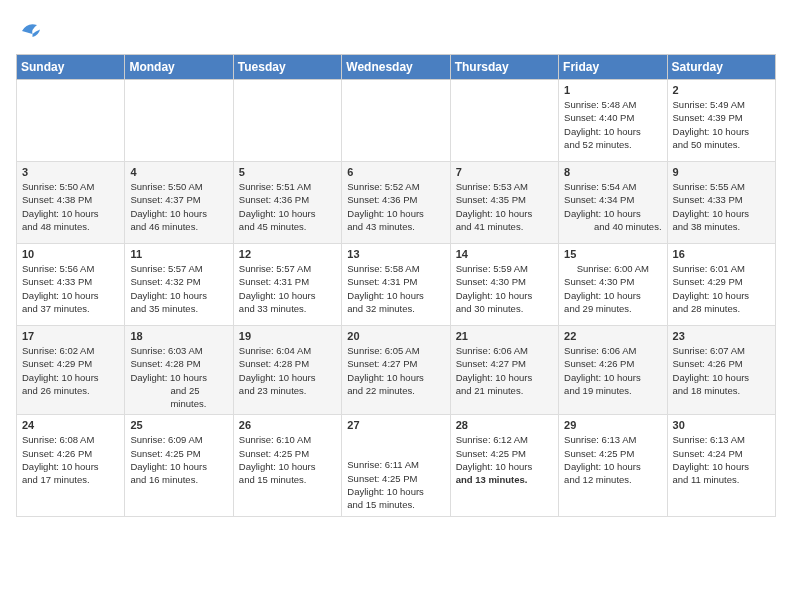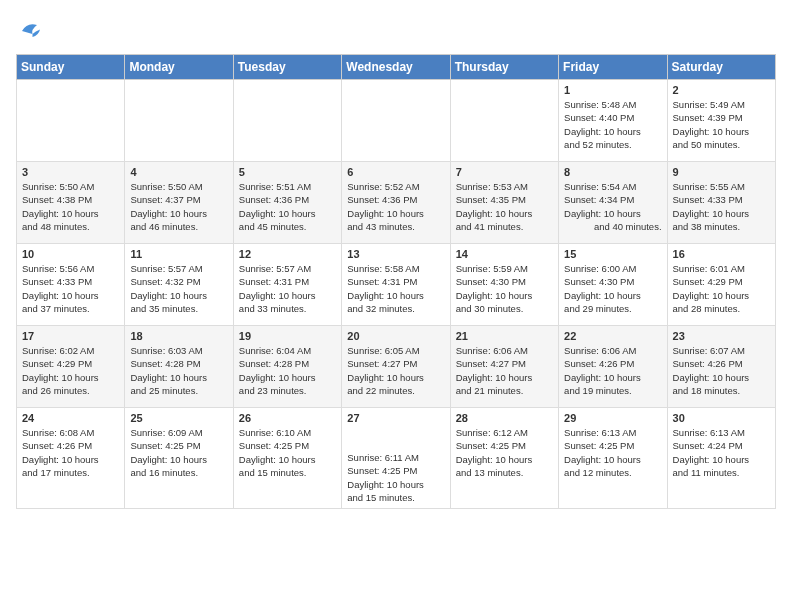--- a/index.html
+++ b/index.html
@@ -219,21 +219,21 @@
         </td>
         <td>
           <span class="day-num">14</span>
           <div style="line-height: 1.4;">Sunrise: 5:59 AM</div>
           <div style="line-height: 1.4;">Sunset: 4:30 PM</div>
           <div style="line-height: 1.4;">Daylight: 10 hours</div>
           <div style="line-height: 1.4;">and 30 minutes.</div>
         </td>
         <td>
           <span class="day-num">15</span>
-          <div style="line-height: 1.4;">Sunrise: 6:00 AM</div>
+          <div style="line-height: 1.4; text-align: center;">Sunrise: 6:00 AM</div>
           <div style="line-height: 1.4;">Sunset: 4:30 PM</div>
           <div style="line-height: 1.4;">Daylight: 10 hours</div>
           <div style="line-height: 1.4;">and 29 minutes.</div>
         </td>
         <td>
           <span class="day-num">16</span>
           <div style="line-height: 1.4;">Sunrise: 6:01 AM</div>
           <div style="line-height: 1.4;">Sunset: 4:29 PM</div>
           <div style="line-height: 1.4;">Daylight: 10 hours</div>
           <div style="line-height: 1.4;">and 28 minutes.</div>
@@ -245,21 +245,21 @@
           <div style="line-height: 1.4;">Sunrise: 6:02 AM</div>
           <div style="line-height: 1.4;">Sunset: 4:29 PM</div>
           <div style="line-height: 1.4;">Daylight: 10 hours</div>
           <div style="line-height: 1.4;">and 26 minutes.</div>
         </td>
         <td>
           <span class="day-num">18</span>
           <div style="line-height: 1.4;">Sunrise: 6:03 AM</div>
           <div style="line-height: 1.4;">Sunset: 4:28 PM</div>
           <div style="line-height: 1.4;">Daylight: 10 hours</div>
-          <div style="line-height: 1.4;">and 25 minutes.</div>
+          <div style="line-height: 1.4; margin-left: 40px;">and 25 minutes.</div>
         </td>
         <td>
           <span class="day-num">19</span>
           <div style="line-height: 1.4;">Sunrise: 6:04 AM</div>
           <div style="line-height: 1.4;">Sunset: 4:28 PM</div>
           <div style="line-height: 1.4;">Daylight: 10 hours</div>
           <div style="line-height: 1.4;">and 23 minutes.</div>
         </td>
         <td>
           <span class="day-num">20</span>
@@ -317,21 +317,21 @@
           <div style="line-height: 1.4; margin-top: 27px;">Sunrise: 6:11 AM</div>
           <div style="line-height: 1.4;">Sunset: 4:25 PM</div>
           <div style="line-height: 1.4;">Daylight: 10 hours</div>
           <div style="line-height: 1.4;">and 15 minutes.</div>
         </td>
         <td>
           <span class="day-num">28</span>
           <div style="line-height: 1.4;">Sunrise: 6:12 AM</div>
           <div style="line-height: 1.4;">Sunset: 4:25 PM</div>
           <div style="line-height: 1.4;">Daylight: 10 hours</div>
-          <div style="line-height: 1.4;">and 13 minutes.</div>
+          <div style="line-height: 1.4; font-weight: bold;">and 13 minutes.</div>
         </td>
         <td>
           <span class="day-num">29</span>
           <div style="line-height: 1.4;">Sunrise: 6:13 AM</div>
           <div style="line-height: 1.4;">Sunset: 4:25 PM</div>
           <div style="line-height: 1.4;">Daylight: 10 hours</div>
           <div style="line-height: 1.4;">and 12 minutes.</div>
         </td>
         <td>
           <span class="day-num">30</span>

